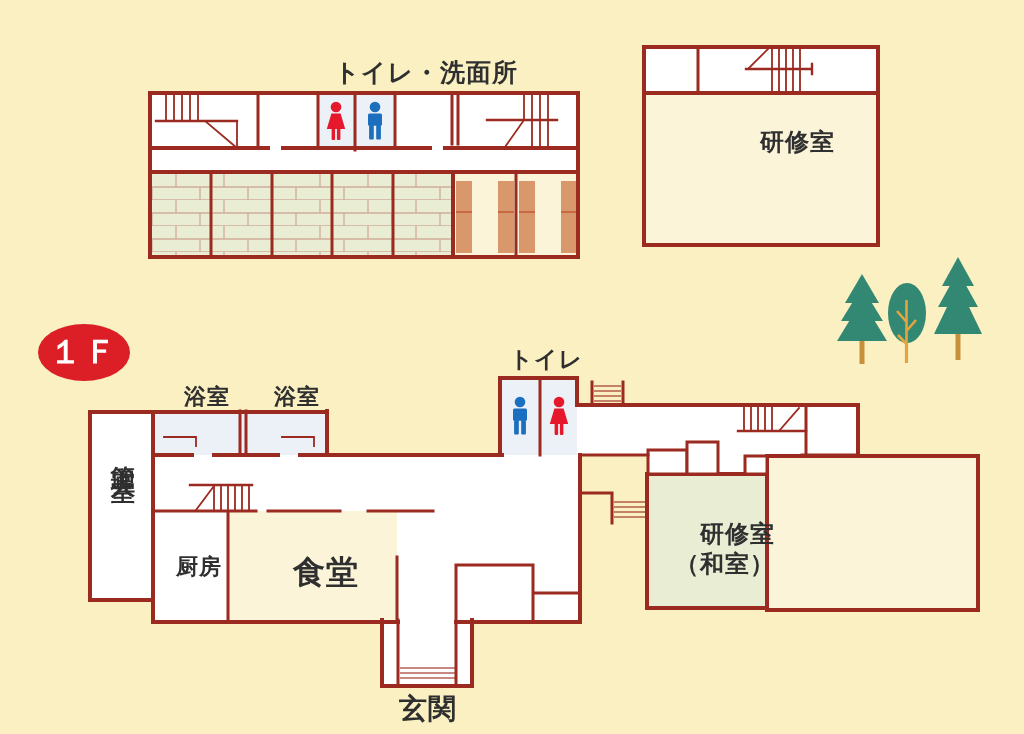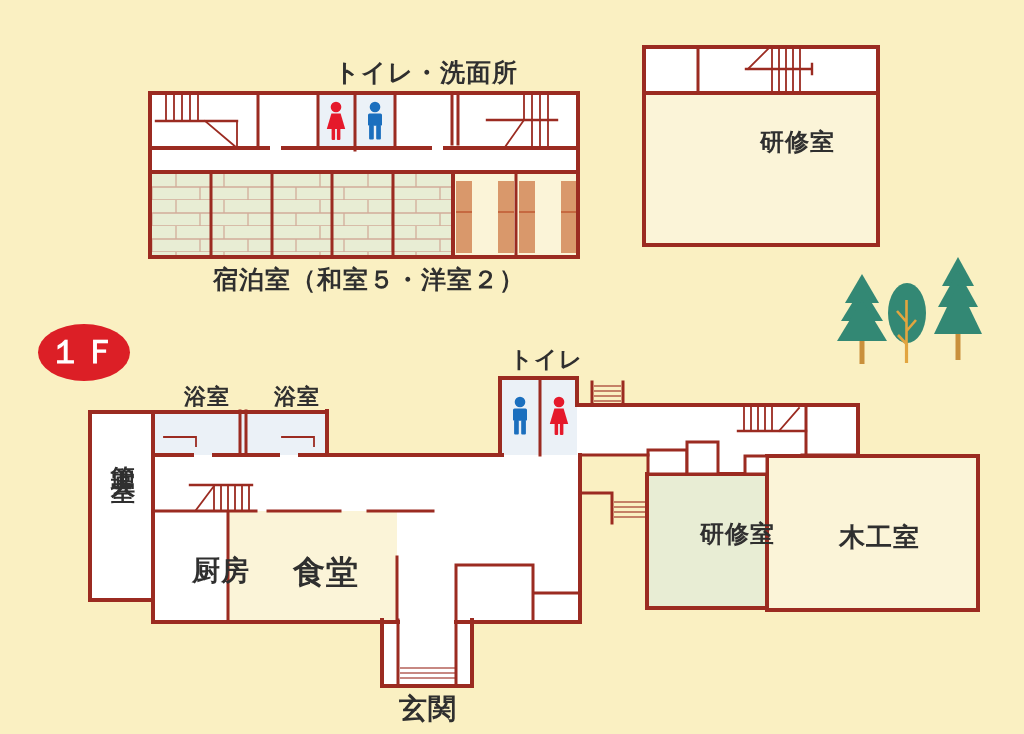--- a/index.html
+++ b/index.html
@@ -210,29 +210,28 @@
       </g>
       <g transform="translate(559,417)">
         <use href="#person-female"></use>
       </g>
     </g>
   </svg>
 
   <div class="badge" style="left:38px;top:324px;">１Ｆ</div>
 
   <div class="lbl" style="left:278px;top:57px;width:240px;font-size:25px;">トイレ・洗面所</div>
-  <div class="lbl" style="left:190px;top:264px;width:335px;font-size:25px;">宿泊室（和室５・洋室２）</div>
   <div class="lbl lbl2" style="left:690px;top:127px;width:145px;font-size:24px;">
     <div>研修室</div>
   </div>
 
   <div class="lbl" style="left:170px;top:383px;width:60px;font-size:22px;">浴室</div>
   <div class="lbl" style="left:260px;top:383px;width:60px;font-size:22px;">浴室</div>
   <div class="lbl" style="left:498px;top:345px;width:85px;font-size:23px;">トイレ</div>
   <div class="lbl vert" style="left:104px;top:447px;width:34px;font-size:24px;">管理人室</div>
-  <div class="lbl" style="left:158px;top:553px;width:64px;font-size:28px;margin-left:28px;">厨房</div>
+  <div class="lbl" style="left:158px;top:553px;width:64px;font-size:22px;">厨房</div>
   <div class="lbl" style="left:284px;top:552px;width:75px;font-size:32px;">食堂</div>
   <div class="lbl lbl2" style="left:640px;top:519px;width:135px;font-size:24px;">
     <div>研修室</div>
+    <div>（和室）</div>
   </div>
-  <div class="lbl" style="left:825px;top:521px;width:95px;font-size:26px;">木工室</div>
   <div class="lbl" style="left:395px;top:691px;width:62px;font-size:28px;">玄関</div>
 </div>
 
 </body></html>

